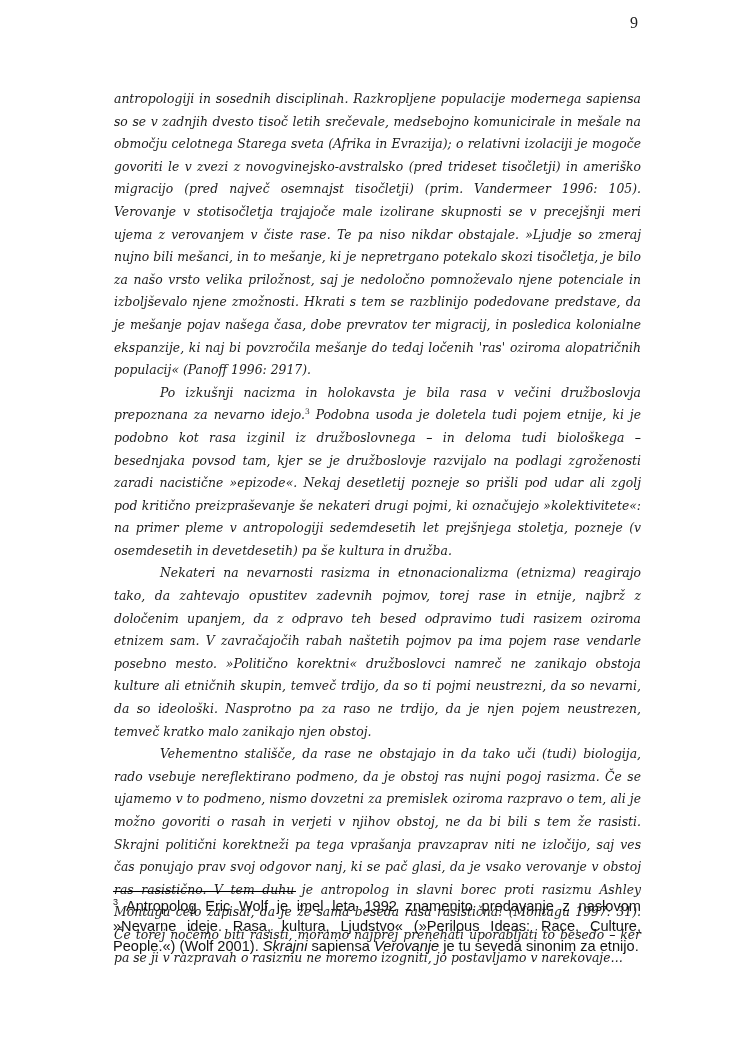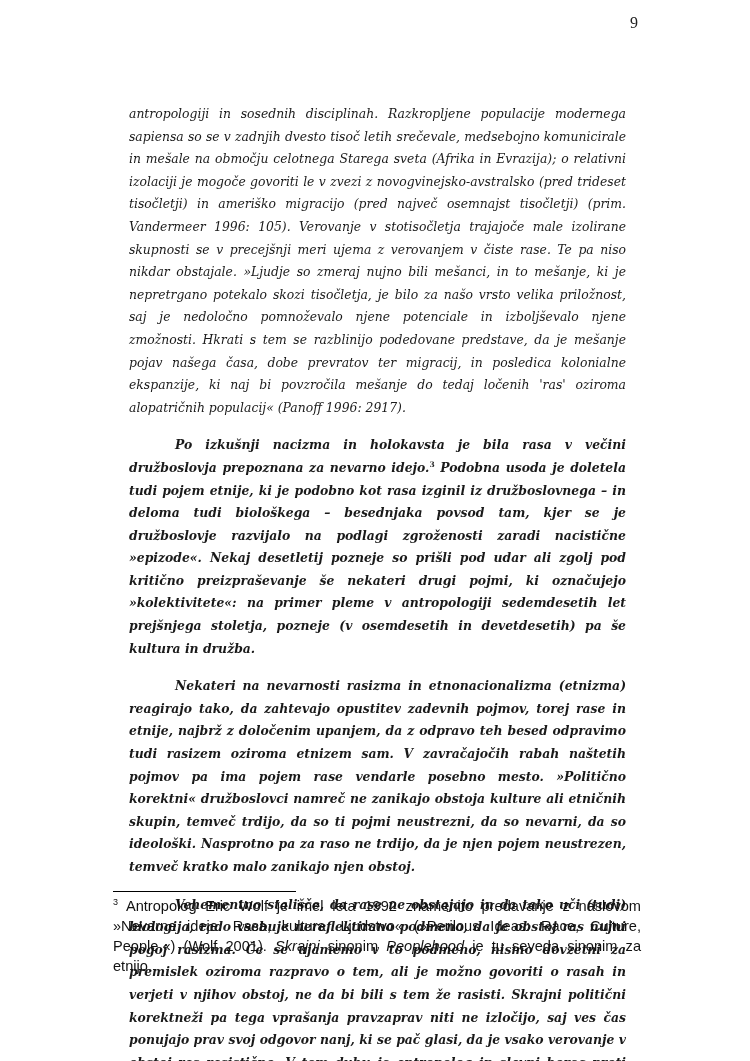--- a/index.html
+++ b/index.html
@@ -8,22 +8,22 @@
     position: absolute; top: 14px; right: 112px;
     font-family: "Liberation Serif", "DejaVu Serif", serif;
     font-size: 16px; color: #222;
   }
   .body-text {
     position: absolute; left: 114px; top: 88px; width: 527px;
     font-family: "DejaVu Serif", "Liberation Serif", serif;
     font-style: italic; font-size: 12.4px; line-height: 22.6px;
     text-align: justify; color: #1a1a1a;
   }
-  .body-text p { margin: 15px; }
-  .body-text p.indent { text-indent: 46px; font-weight: bold; }
+  .body-text p { margin: 0; }
+  .body-text p.indent { text-indent: 46px; }
   .heading {
     margin: 33px 0 21px 0 !important;
     letter-spacing: 0.3px;
     text-align: justify;
   }
   sup.fnref { font-size: 7.5px; vertical-align: super; line-height: 0; font-style: normal; }
   .footnote-rule {
     position: absolute; left: 113px; top: 891px; width: 183px; height: 0;
     border-top: 1px solid #000;
   }
@@ -43,13 +43,13 @@
 <div class="body-text">
   <p>antropologiji in sosednih disciplinah. Razkropljene populacije modernega sapiensa so se v zadnjih dvesto tisoč letih srečevale, medsebojno komunicirale in mešale na območju celotnega Starega sveta (Afrika in Evrazija); o relativni izolaciji je mogoče govoriti le v zvezi z novogvinejsko-avstralsko (pred trideset tisočletji) in ameriško migracijo (pred največ osemnajst tisočletji) (prim. Vandermeer 1996: 105). Verovanje v stotisočletja trajajoče male izolirane skupnosti se v precejšnji meri ujema z verovanjem v čiste rase. Te pa niso nikdar obstajale. »Ljudje so zmeraj nujno bili mešanci, in to mešanje, ki je nepretrgano potekalo skozi tisočletja, je bilo za našo vrsto velika priložnost, saj je nedoločno pomnoževalo njene potenciale in izboljševalo njene zmožnosti. Hkrati s tem se razblinijo podedovane predstave, da je mešanje pojav našega časa, dobe prevratov ter migracij, in posledica kolonialne ekspanzije, ki naj bi povzročila mešanje do tedaj ločenih 'ras' oziroma alopatričnih populacij« (Panoff 1996: 2917).</p>
   <p class="indent"><span>Po izkušnji nacizma in holokavsta je bila rasa v večini družboslovja prepoznana za nevarno idejo.</span><sup class="fnref">3</sup><span> Podobna usoda je doletela tudi pojem etnije, ki je podobno kot rasa izginil iz družboslovnega – in deloma tudi biološkega – besednjaka povsod tam, kjer se je družboslovje razvijalo na podlagi zgroženosti zaradi nacistične »epizode«. Nekaj desetletij pozneje so prišli pod udar ali zgolj pod kritično preizpraševanje še nekateri drugi pojmi, ki označujejo »kolektivitete«: na primer pleme v antropologiji sedemdesetih let prejšnjega stoletja, pozneje (v osemdesetih in devetdesetih) pa še kultura in družba.</span></p>
   <p class="indent">Nekateri na nevarnosti rasizma in etnonacionalizma (etnizma) reagirajo tako, da zahtevajo opustitev zadevnih pojmov, torej rase in etnije, najbrž z določenim upanjem, da z odpravo teh besed odpravimo tudi rasizem oziroma etnizem sam. V zavračajočih rabah naštetih pojmov pa ima pojem rase vendarle posebno mesto. »Politično korektni« družboslovci namreč ne zanikajo obstoja kulture ali etničnih skupin, temveč trdijo, da so ti pojmi neustrezni, da so nevarni, da so ideološki. Nasprotno pa za raso ne trdijo, da je njen pojem neustrezen, temveč kratko malo zanikajo njen obstoj.</p>
   <p class="indent">Vehementno stališče, da rase ne obstajajo in da tako uči (tudi) biologija, rado vsebuje nereflektirano podmeno, da je obstoj ras nujni pogoj rasizma. Če se ujamemo v to podmeno, nismo dovzetni za premislek oziroma razpravo o tem, ali je možno govoriti o rasah in verjeti v njihov obstoj, ne da bi bili s tem že rasisti. Skrajni politični korektneži pa tega vprašanja pravzaprav niti ne izločijo, saj ves čas ponujajo prav svoj odgovor nanj, ki se pač glasi, da je vsako verovanje v obstoj ras rasistično. V tem duhu je antropolog in slavni borec proti rasizmu Ashley Montagu celo zapisal, da je že sama beseda rasa rasistična! (Montagu 1997: 31). Če torej nočemo biti rasisti, moramo najprej prenehati uporabljati to besedo – ker pa se ji v razpravah o rasizmu ne moremo izogniti, jo postavljamo v narekovaje…</p>
 
 </div>
 
 <div class="footnote-rule"></div>
 
-<div class="footnote"><sup>3</sup><span> Antropolog Eric Wolf je imel leta 1992 znamenito predavanje z naslovom »Nevarne ideje. Rasa, kultura, Ljudstvo« (»Perilous Ideas: Race, Culture, People.«) (Wolf  2001). </span><em>Skrajni</em><span> sinonim </span><em>Peoplehood</em><span> je tu seveda sinonim za etnijo.</span></div>
+<div class="footnote"><sup>3</sup><span> Antropolog Eric Wolf je imel leta 1992 znamenito predavanje z naslovom »Nevarne ideje. Rasa, kultura, Ljudstvo« (»Perilous Ideas: Race, Culture, People.«) (Wolf  2001). </span><em>Skrajni</em><span> sapiensa </span><em>Verovanje</em><span> je tu seveda sinonim za etnijo.</span></div>
 
 </body></html>

